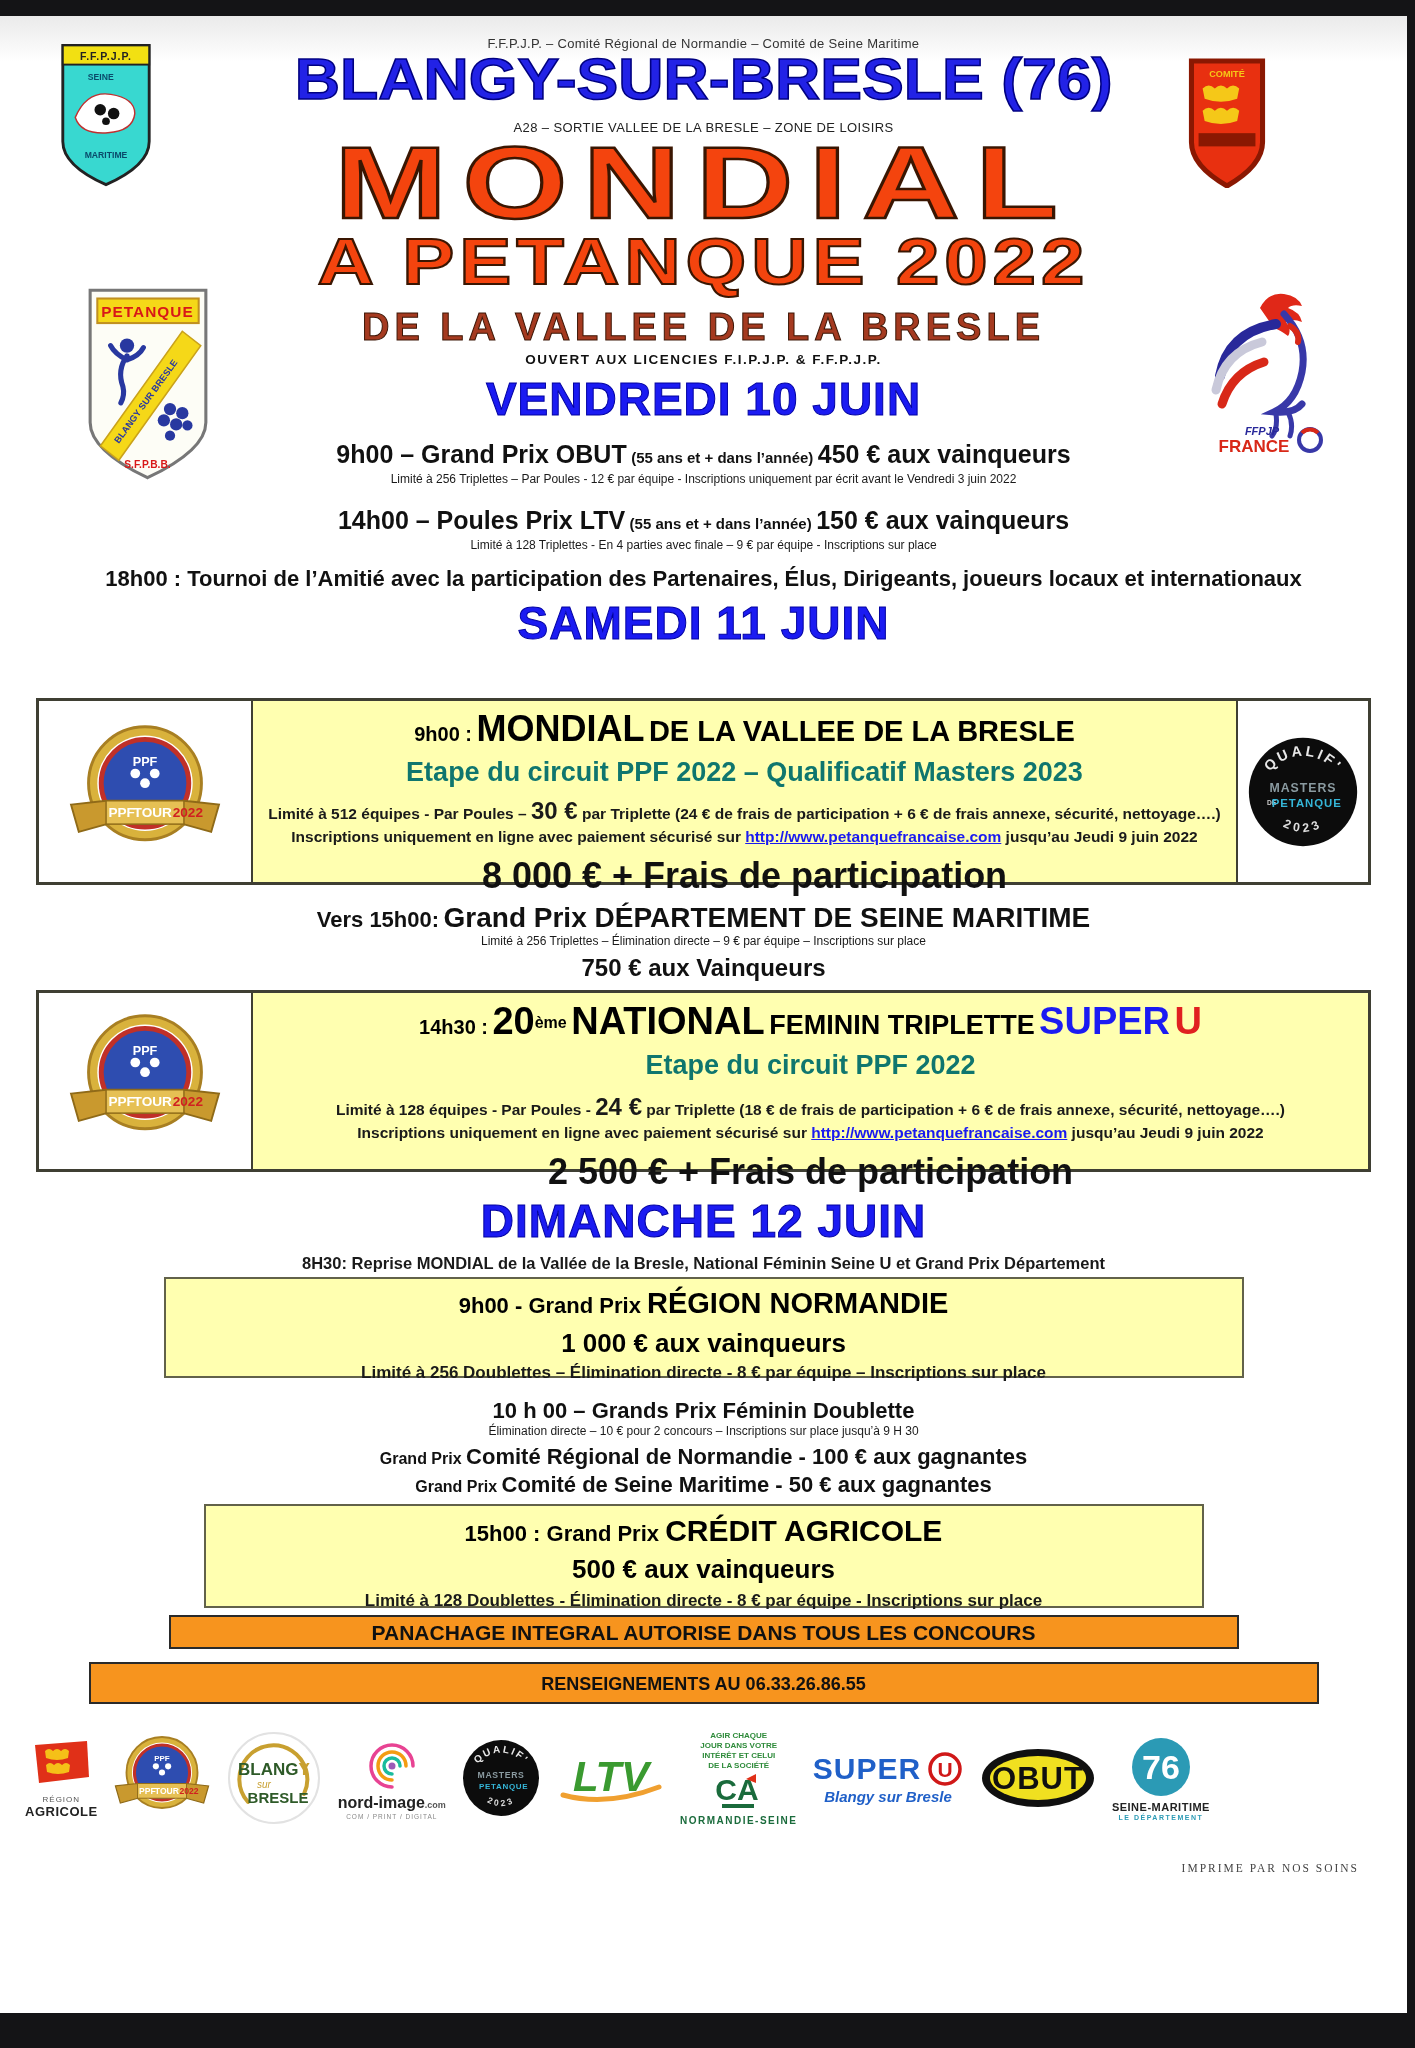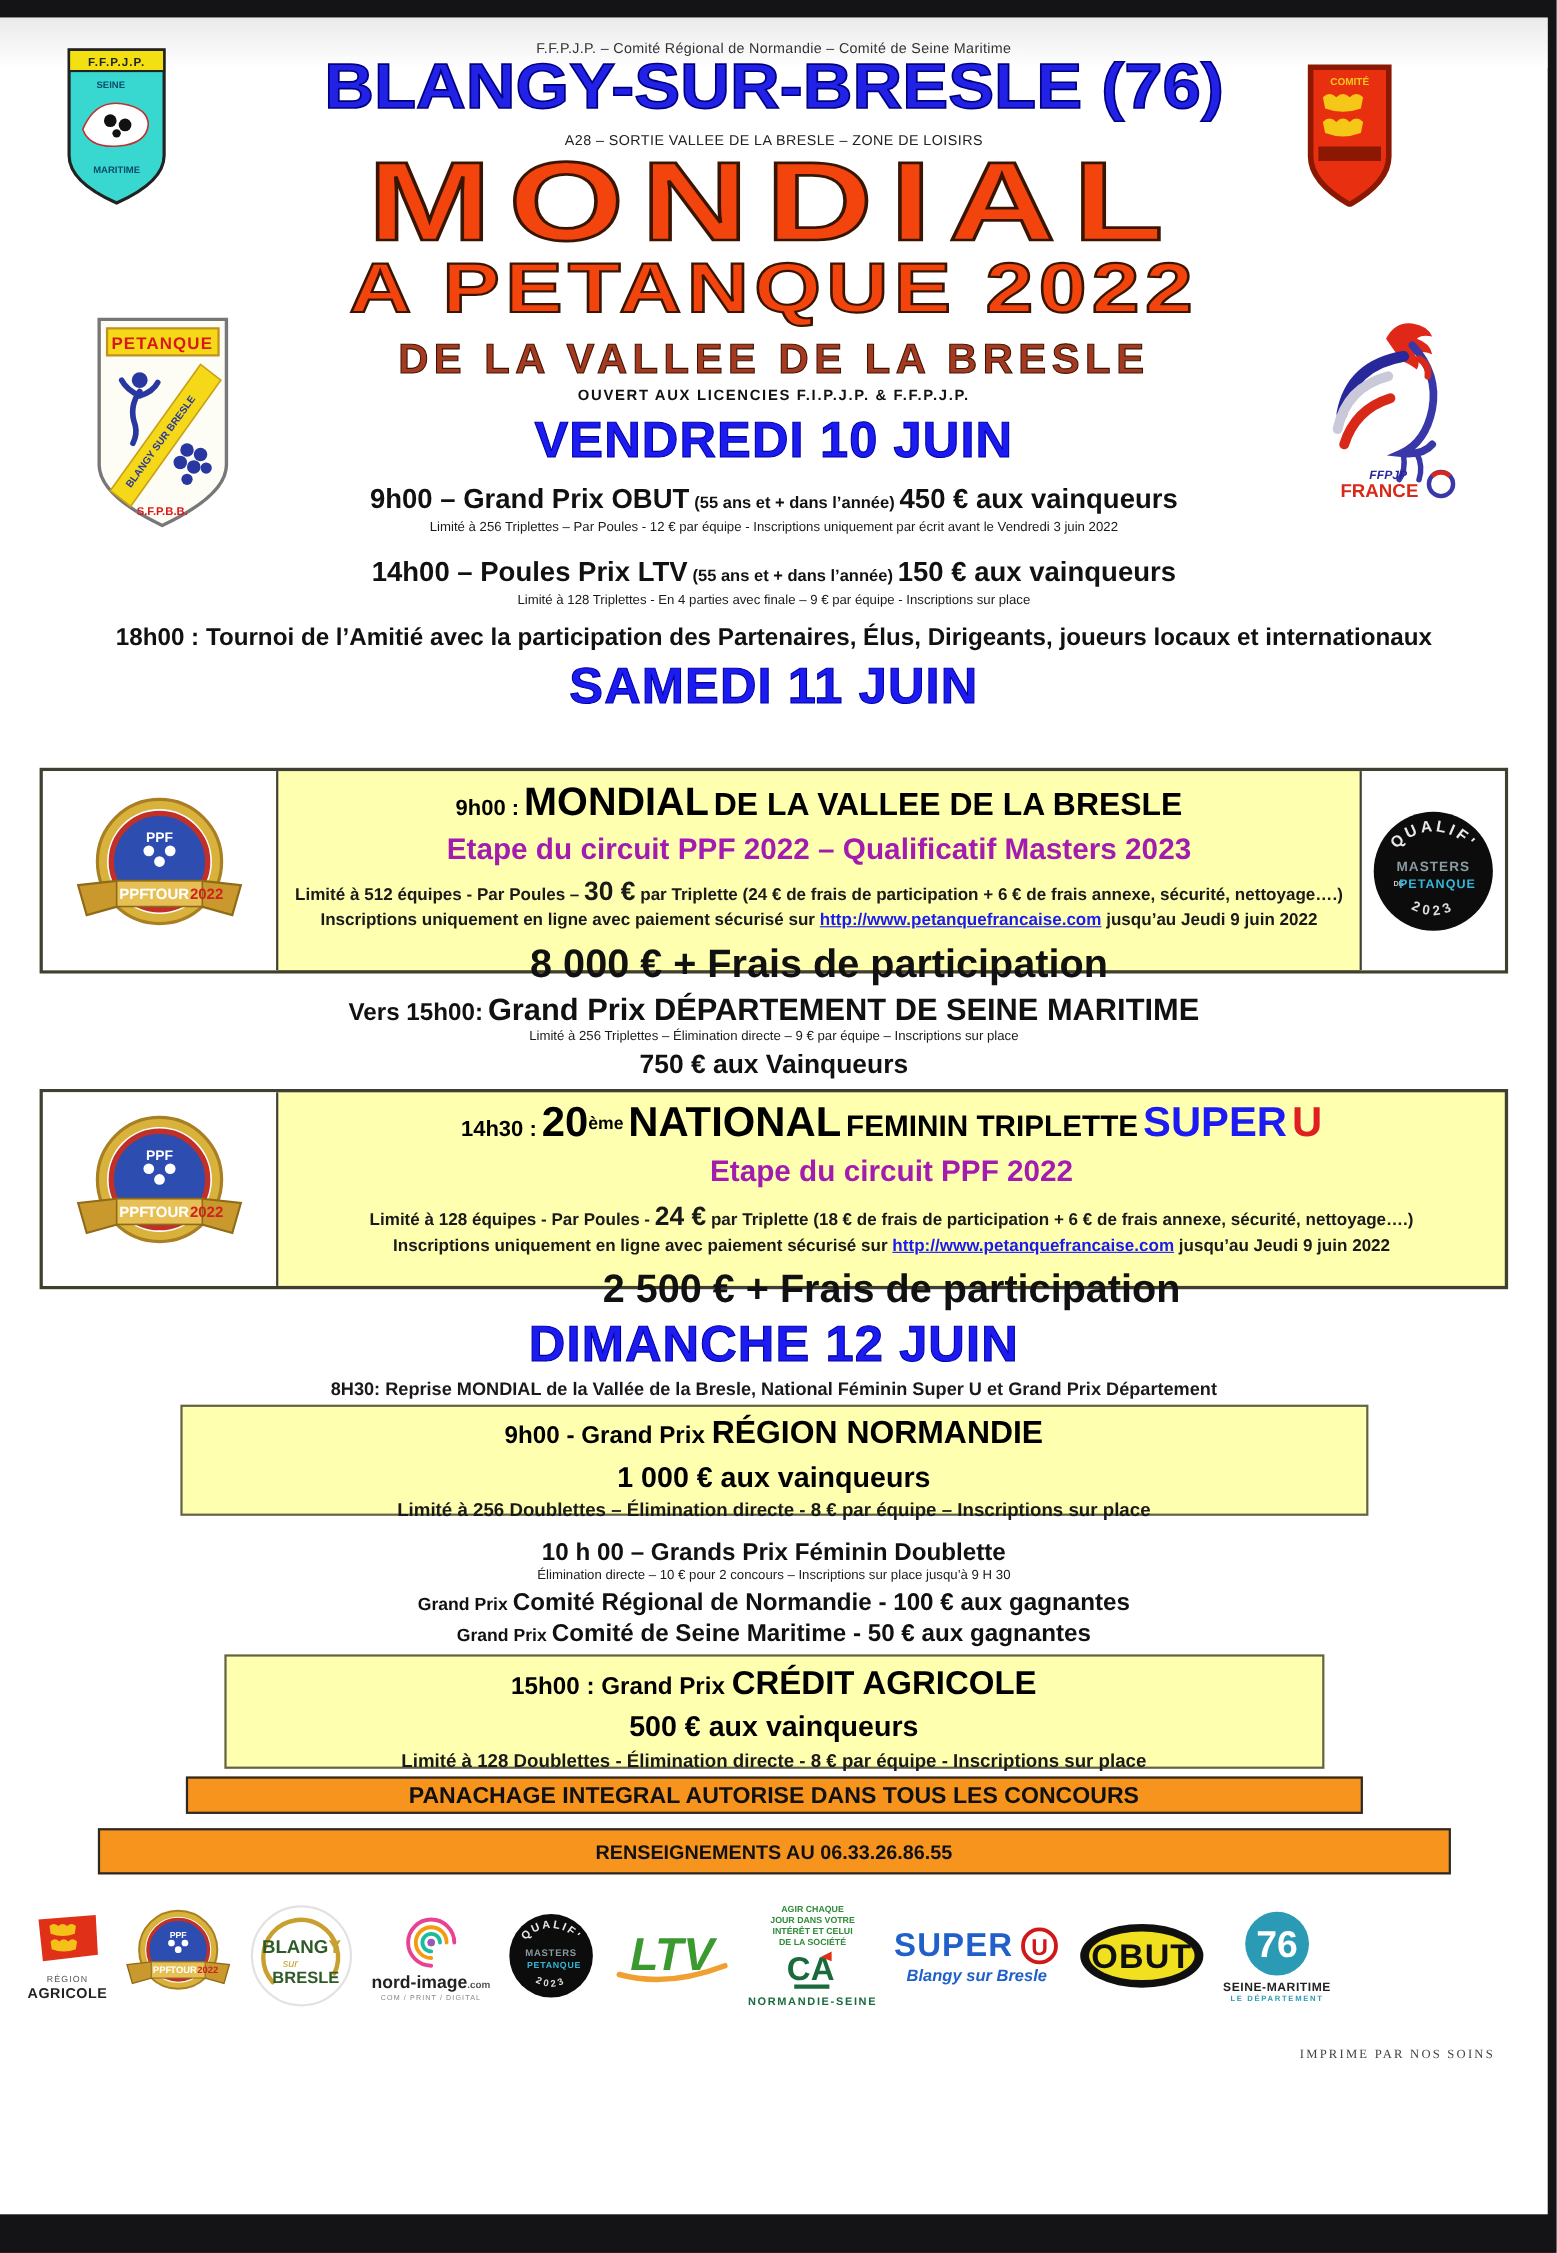--- a/index.html
+++ b/index.html
@@ -29,21 +29,21 @@
   .side-l{border-right:2px solid #3f3f33;}
   .side-r{border-left:2px solid #3f3f33;}
   .box-mid{flex:1 1 auto;text-align:center;padding-top:7px;}
   .t20{font-size:20px;font-weight:600;}
   .t36b{font-size:36px;font-weight:900;}
   .t29b{font-size:29px;font-weight:900;}
   .t38b{font-size:38px;font-weight:900;}
   .t27b{font-size:27px;font-weight:900;}
   .blue{color:#1b1bf2;}
   .red{color:#e02020;}
-  .etape{margin-top:7px;font-size:27px;font-weight:800;color:#a21caf;}
+  .etape{margin-top:7px;font-size:27px;font-weight:800;color:#0f766e;}
   .cond{margin-top:9px;font-size:15.5px;font-weight:700;color:#1a1a1a;}
   .cond2{margin-top:3px;font-size:15.5px;font-weight:700;color:#1a1a1a;}
   .fee{font-size:24px;font-weight:800;}
   .lnk{color:#1a1af0;text-decoration:underline;cursor:pointer;}
   .prize-big{margin-top:9px;font-size:36px;font-weight:900;color:#111;}
   .dept-time{font-size:22px;font-weight:800;}
   .dept-title{font-size:28px;font-weight:800;}
   .p750{font-size:24px;font-weight:800;}
   .reprise{font-size:16.5px;font-weight:600;color:#1a1a1a;}
   .cbox{position:absolute;left:50%;background:#ffffb0;border:2px solid #62624a;box-sizing:border-box;text-align:center;}
@@ -256,21 +256,21 @@
           <span>Limité à 128 équipes - Par Poules - </span><span class="fee">24 €</span><span> par Triplette (18 € de frais de participation + 6 € de frais annexe, sécurité, nettoyage….)</span>
         </div>
         <div class="cond2">
           <span>Inscriptions uniquement en ligne avec paiement sécurisé sur </span><a class="lnk">http://www.petanquefrancaise.com</a><span> jusqu’au Jeudi 9 juin 2022</span>
         </div>
         <div class="prize-big">2 500 € + Frais de participation</div>
       </div>
     </div>
 
     <div class="sec dayhead" style="top:1182px">DIMANCHE 12 JUIN</div>
-    <div class="sec reprise" style="top:1238px">8H30: Reprise MONDIAL de la Vallée de la Bresle, National Féminin Super U et Grand Prix Département</div>
+    <div class="sec reprise" style="top:1238px">8H30: Reprise MONDIAL de la Vallée de la Bresle, National Féminin Seine U et Grand Prix Département</div>
 
     <div class="cbox" style="top:1261px;width:1080px;height:101px;margin-left:-540px;padding-top:8px">
       <div>
         <span class="t22b">9h00 - Grand Prix </span>
         <span class="t29b">RÉGION NORMANDIE</span>
       </div>
       <div class="t26b">1 000 € aux vainqueurs</div>
       <div class="det17">Limité à 256 Doublettes – Élimination directe - 8 € par équipe – Inscriptions sur place</div>
     </div>
 

